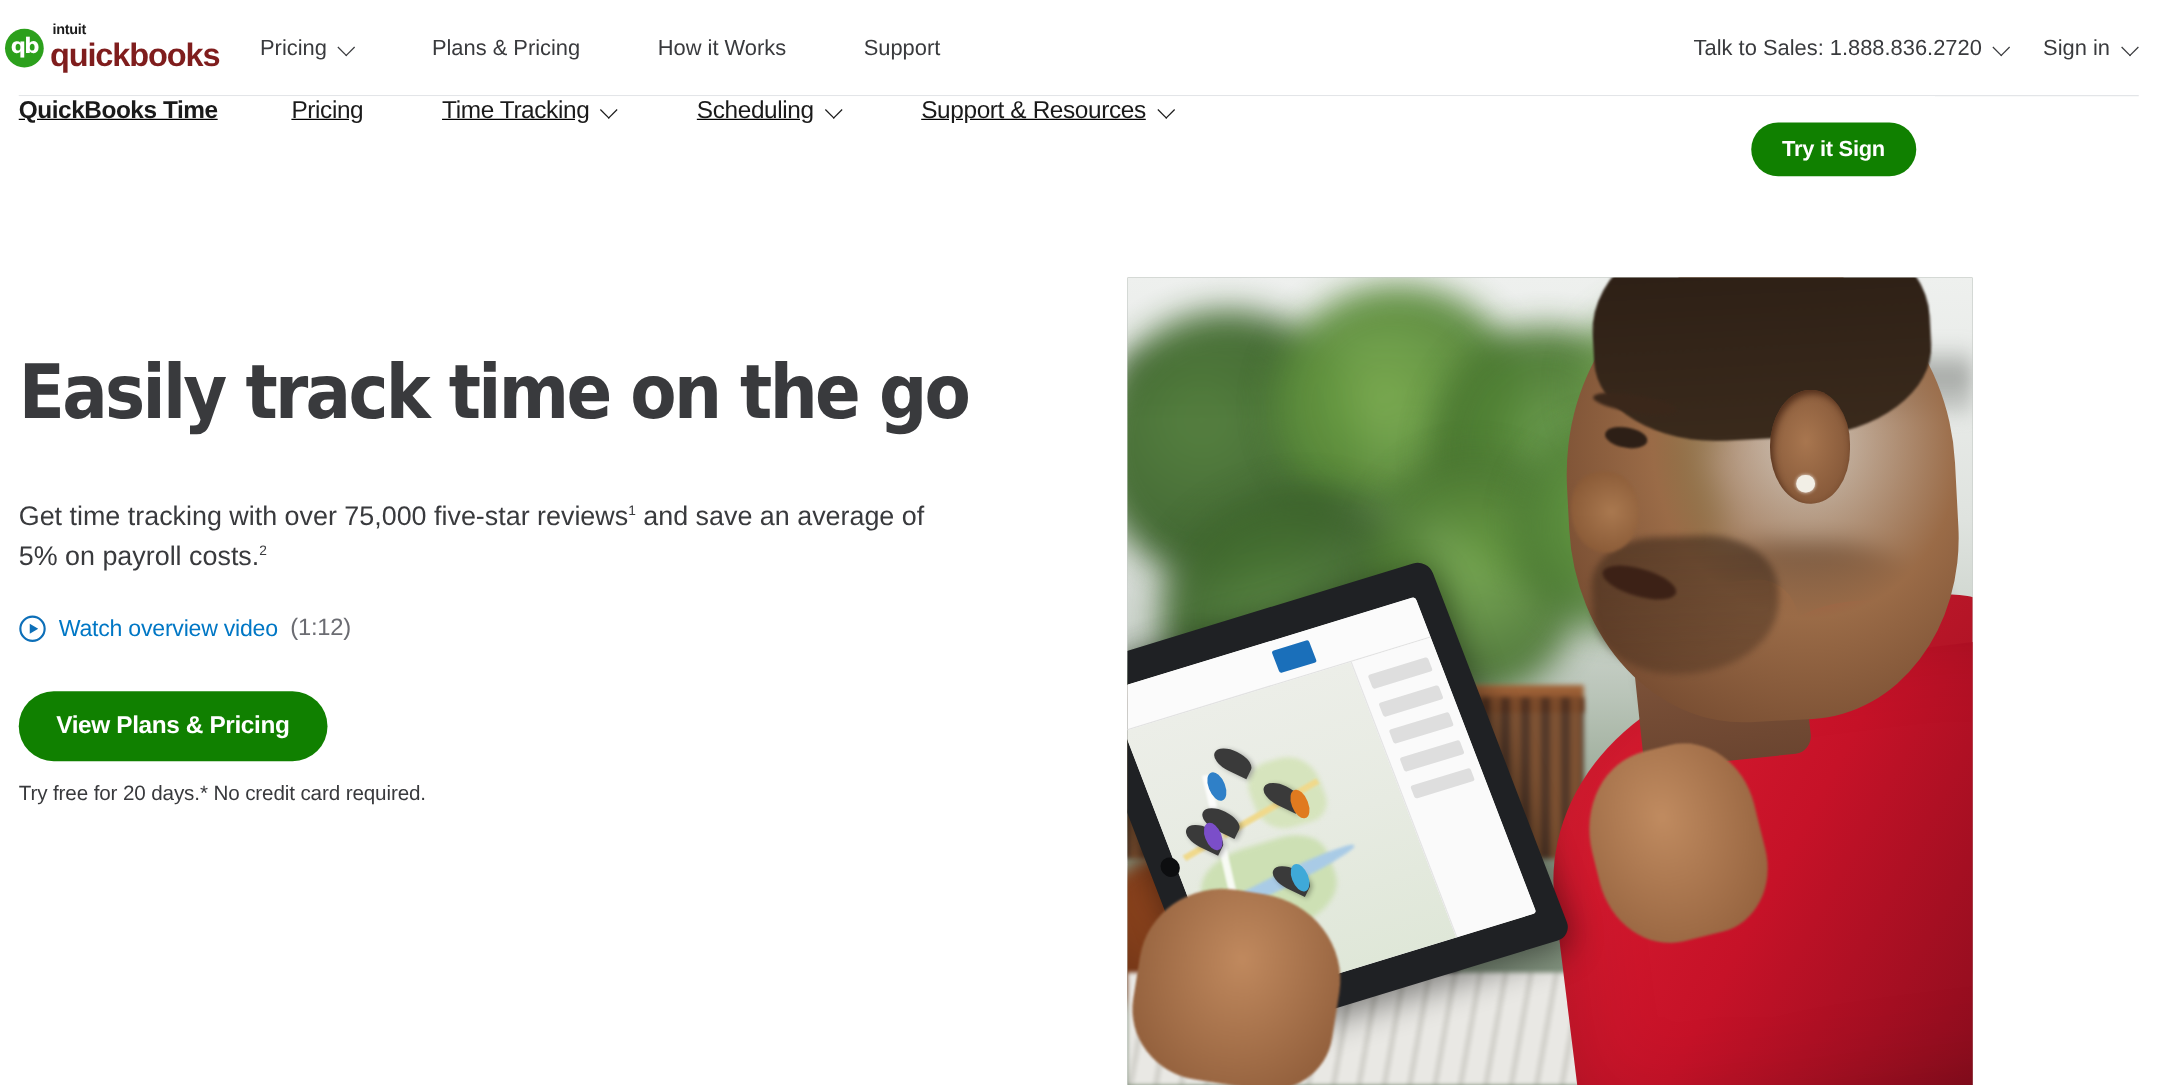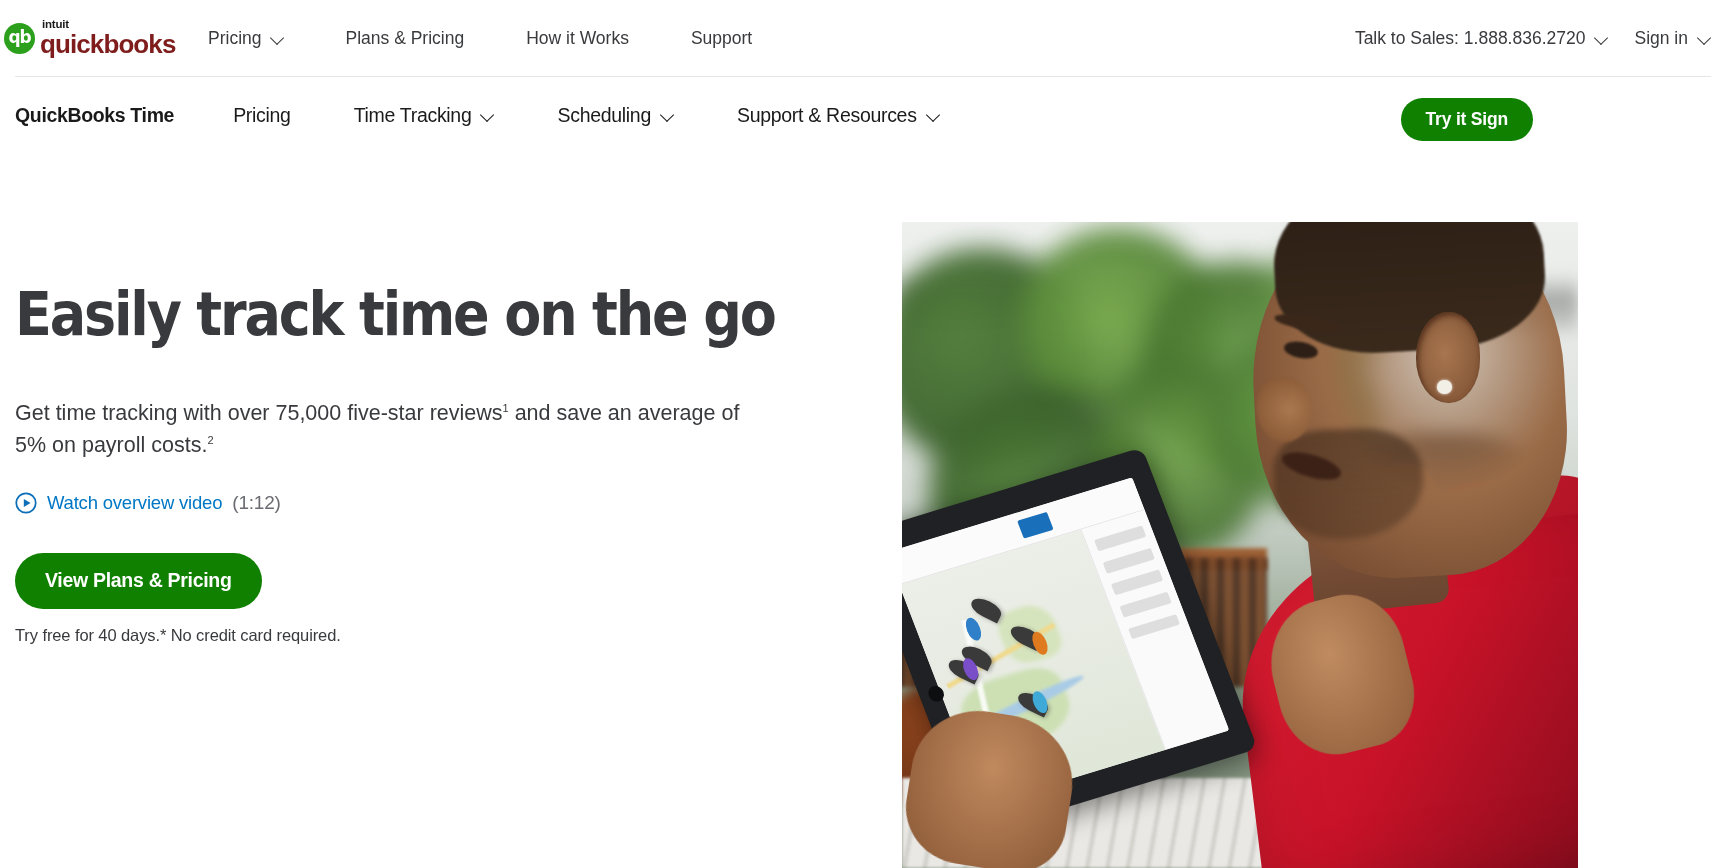--- a/index.html
+++ b/index.html
@@ -139,22 +139,23 @@
     transform: rotate(45deg);
   }
 
   
   .subnav {
     position: absolute;
     top: 77px; left: 0;
     width: 1548px;
     height: 76px;
     display: flex;
-    align-items: center;
+    align-items: flex-start;
     background: #ffffff;
+    text-decoration: underline;
   }
   .subnav-brand {
     margin-left: 15px;
     font-size: 19.5px;
     font-weight: 700;
     color: #1a1a1a;
     letter-spacing: -0.35px;
     cursor: pointer;
     white-space: nowrap;
   }
@@ -725,21 +726,21 @@
           <polygon points="9.6,7.6 17,12 9.6,16.4" fill="#0d6fb8"></polygon>
         </svg>
         <span class="video-link">Watch overview video</span>
         <span class="video-dur">(1:12)</span>
       </div>
 
       <div>
         <button class="cta-btn">View Plans &amp; Pricing</button>
       </div>
 
-      <div class="cta-note">Try free for 40 days.* No credit card required.</div>
+      <div class="cta-note">Try free for 20 days.* No credit card required.</div>
     </div>
 
     <div class="hero-img" role="img" aria-label="Man in red shirt holding a tablet showing a map with worker location pins, outdoors at a landscaping job site">
       <div class="hi-layer hi-wall"></div>
       <div class="hi-layer hi-roof"></div>
 
       <div class="hi-layer hi-fol f1"></div>
       <div class="hi-layer hi-fol f2"></div>
       <div class="hi-layer hi-fol f3"></div>
       <div class="hi-layer hi-fol f8"></div>

